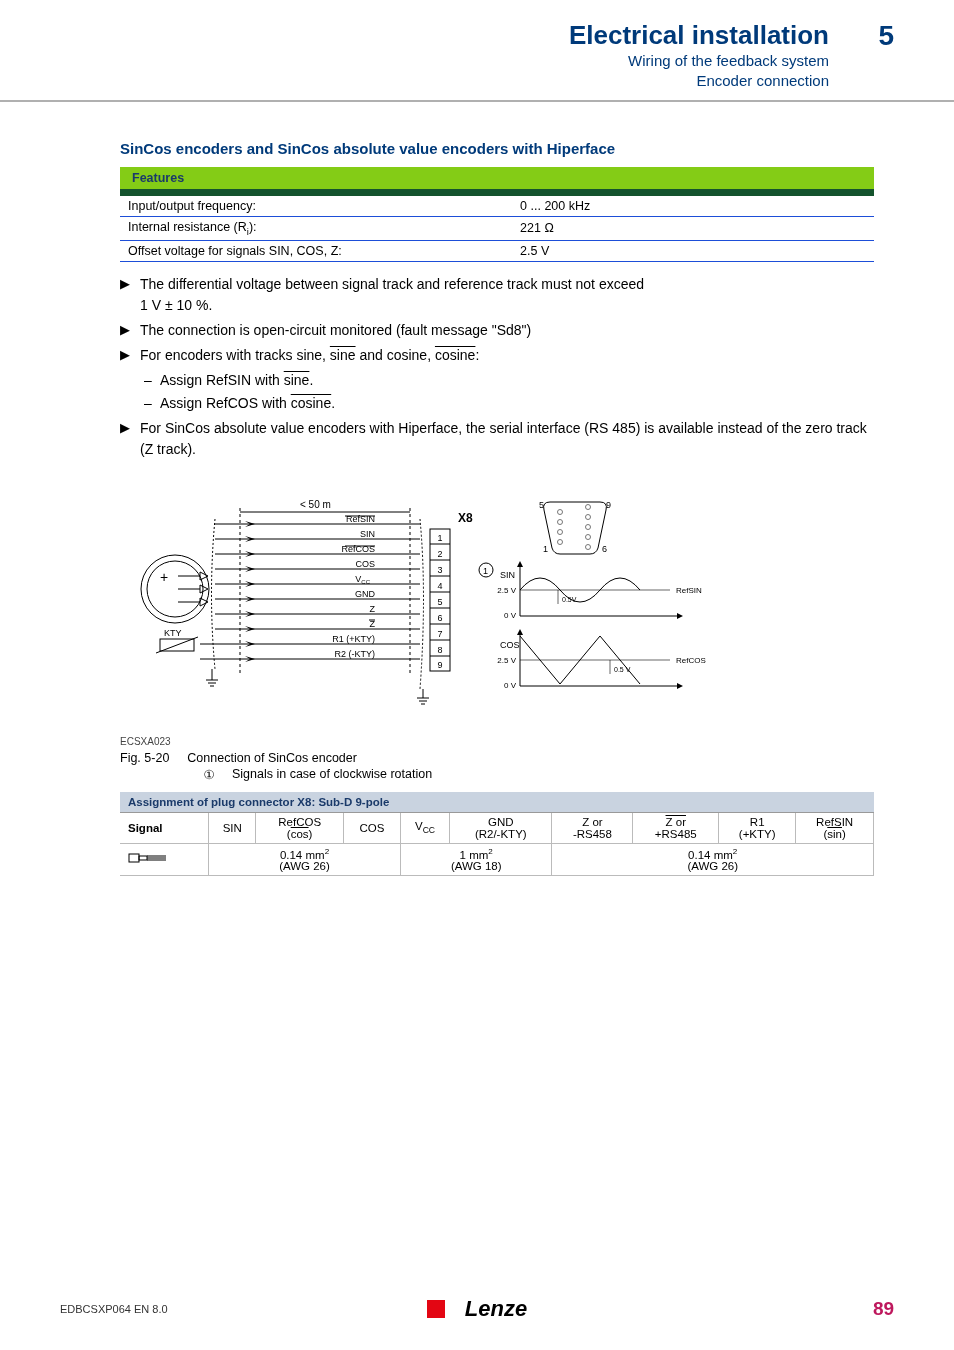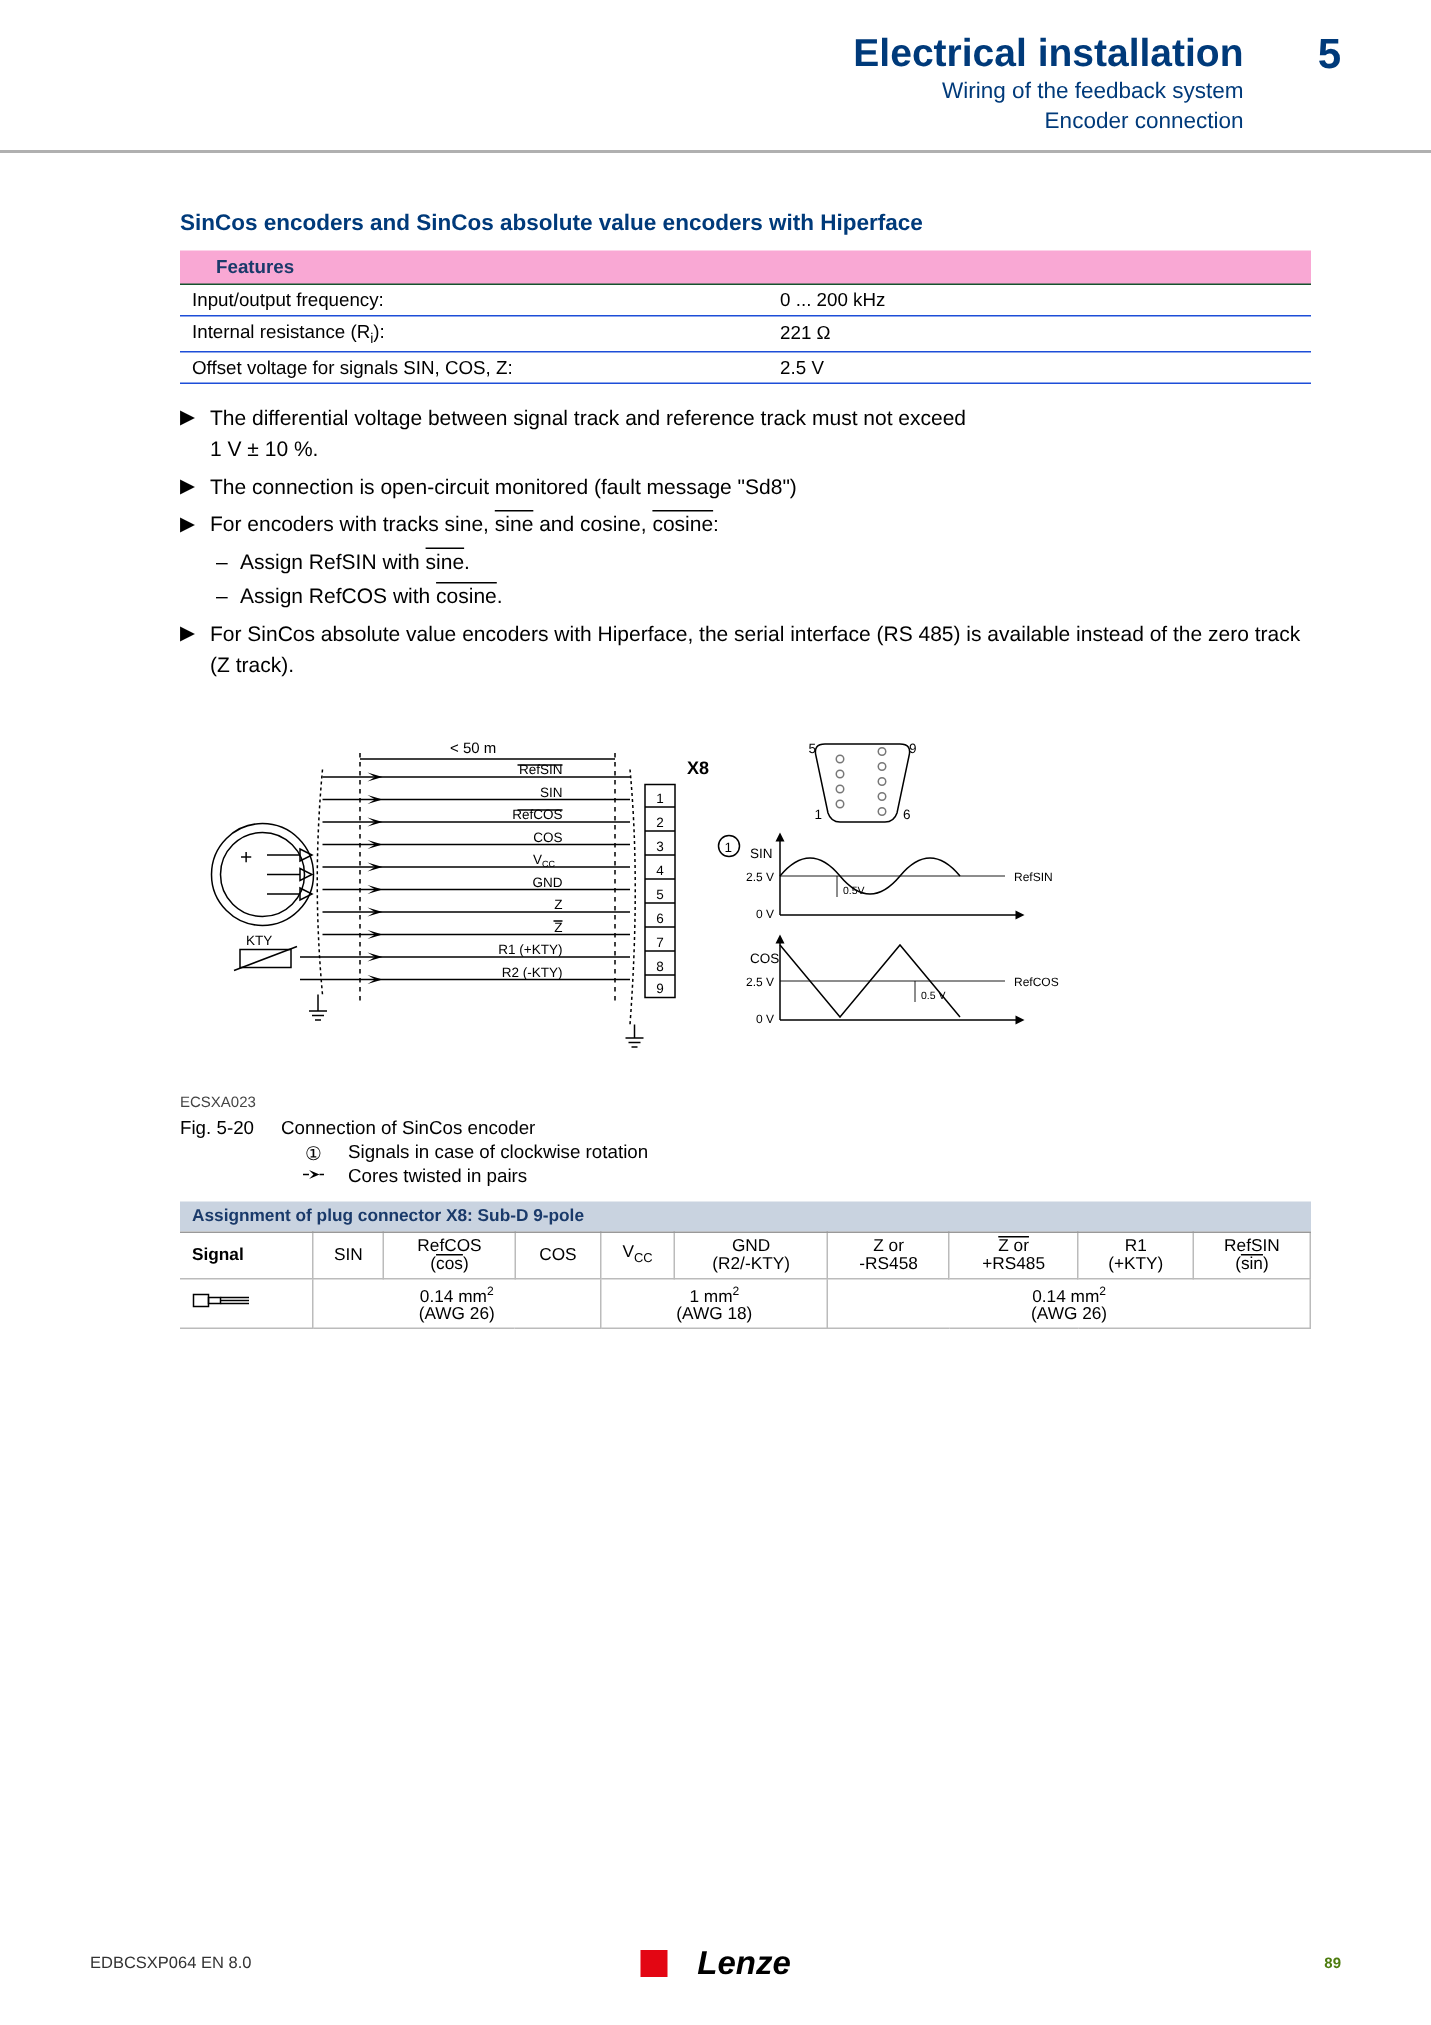--- a/index.html
+++ b/index.html
@@ -44,24 +44,24 @@
     font-size: 15px; font-weight: bold; color: #003a7a;
     margin-bottom: 10px;
   }
   table.features {
     width: 100%;
     border-collapse: collapse;
     font-size: 12.5px;
     margin-bottom: 12px;
   }
   table.features th {
-    background: #f9a8d4; color: #1a3a6a;
-    text-align: left; padding: 4px 24px;
+    background: #84cc16; color: #1a3a6a;
+    text-align: left; padding: 4px 12px;
     font-weight: bold;
-    border-bottom: 1px solid #14532d;
+    border-bottom: 7px solid #14532d;
   }
   table.features td {
     padding: 3px 8px;
     border-bottom: 1px solid #1d4ed8;
   }
   table.features td:first-child { width: 52%; }
   .bullets { margin: 6px 0 14px 0; }
   .bullet-row { display: flex; align-items: flex-start; margin: 4px 0; line-height: 1.5; font-size: 14px; }
   .bullet-row .mark { width: 20px; flex: none; font-size: 13px; }
   .bullet-row .txt { flex: 1; }
@@ -105,21 +105,21 @@
   }
   .footer {
     position: absolute;
     bottom: 28px; left: 0; right: 0;
     display: flex; align-items: center;
     padding: 0 60px;
   }
   .footer .doc { font-size: 11px; color: #333; flex: 1; }
   .footer .logo { flex: 0; }
   .footer .pg {
-    flex: 1; text-align: right; font-size: 10px; font-weight: bold; color: #4d7c0f;
+    flex: 1; text-align: right; font-size: 19px; font-weight: bold; color: #be185d;
   }
   .lenze-logo {
     display:inline-flex; align-items:center; gap:20px;
     font-weight:bold; font-size:22px; font-style:italic; color:#000;
   }
   .lenze-sq { width:18px; height:18px; background:#e30613; display:inline-block; }
   .conn-icon { display:inline-block; width:40px; }
   sub { font-size: 0.75em; }
   sup { font-size: 0.7em; }
 </style>
@@ -340,30 +340,20 @@
   </div>
   <div class="ecs-code">ECSXA023</div>
 
   <div class="fig-caption-row">
     <span class="fig-label">Fig. 5-20</span>
     <span>Connection of SinCos encoder</span>
   </div>
   <div class="legend-row">
     <span class="legend-sym">①</span>
     <span>Signals in case of clockwise rotation</span>
-  </div>
-  <div class="legend-row">
-    <span class="legend-sym">
-      <svg width="16" height="10" viewBox="0 0 16 10">
-          <line x1="1" y1="5" x2="5" y2="5" stroke="#000"></line>
-          <polygon points="5,2 12,5 5,8 8,5" fill="#000"></polygon>
-          <line x1="12" y1="5" x2="15" y2="5" stroke="#000"></line>
-        </svg>
-    </span>
-    <span>Cores twisted in pairs</span>
   </div>
 
   <table class="pins">
     <tbody>
         <tr>
           <th class="full" colspan="10">Assignment of plug connector X8: Sub-D 9-pole</th>
         </tr>
     <tr>
       <th class="lbl">Signal</th>
       <td>SIN</td>

